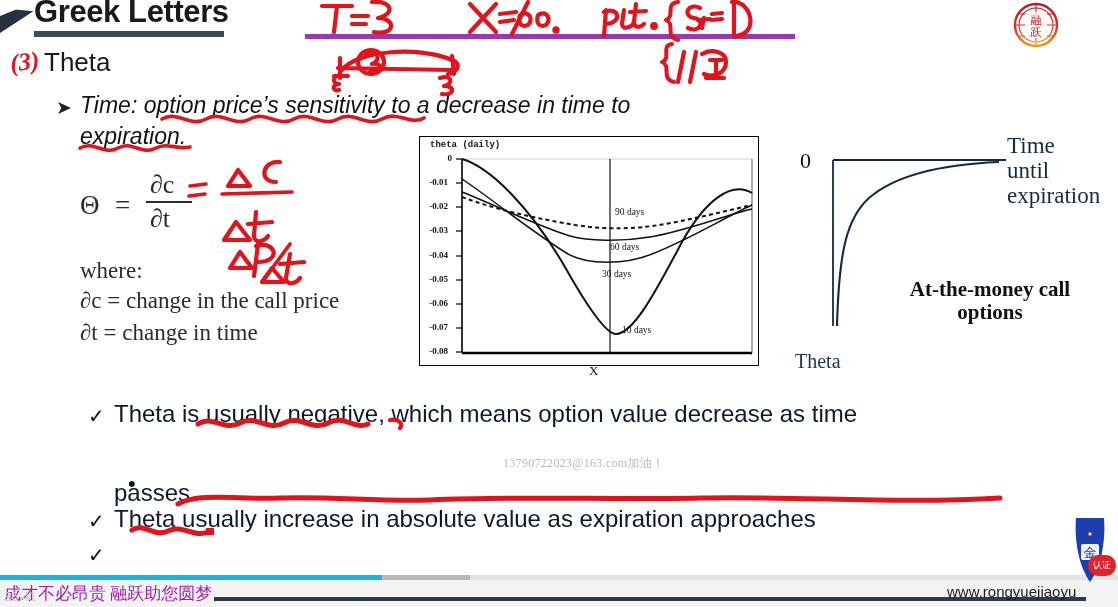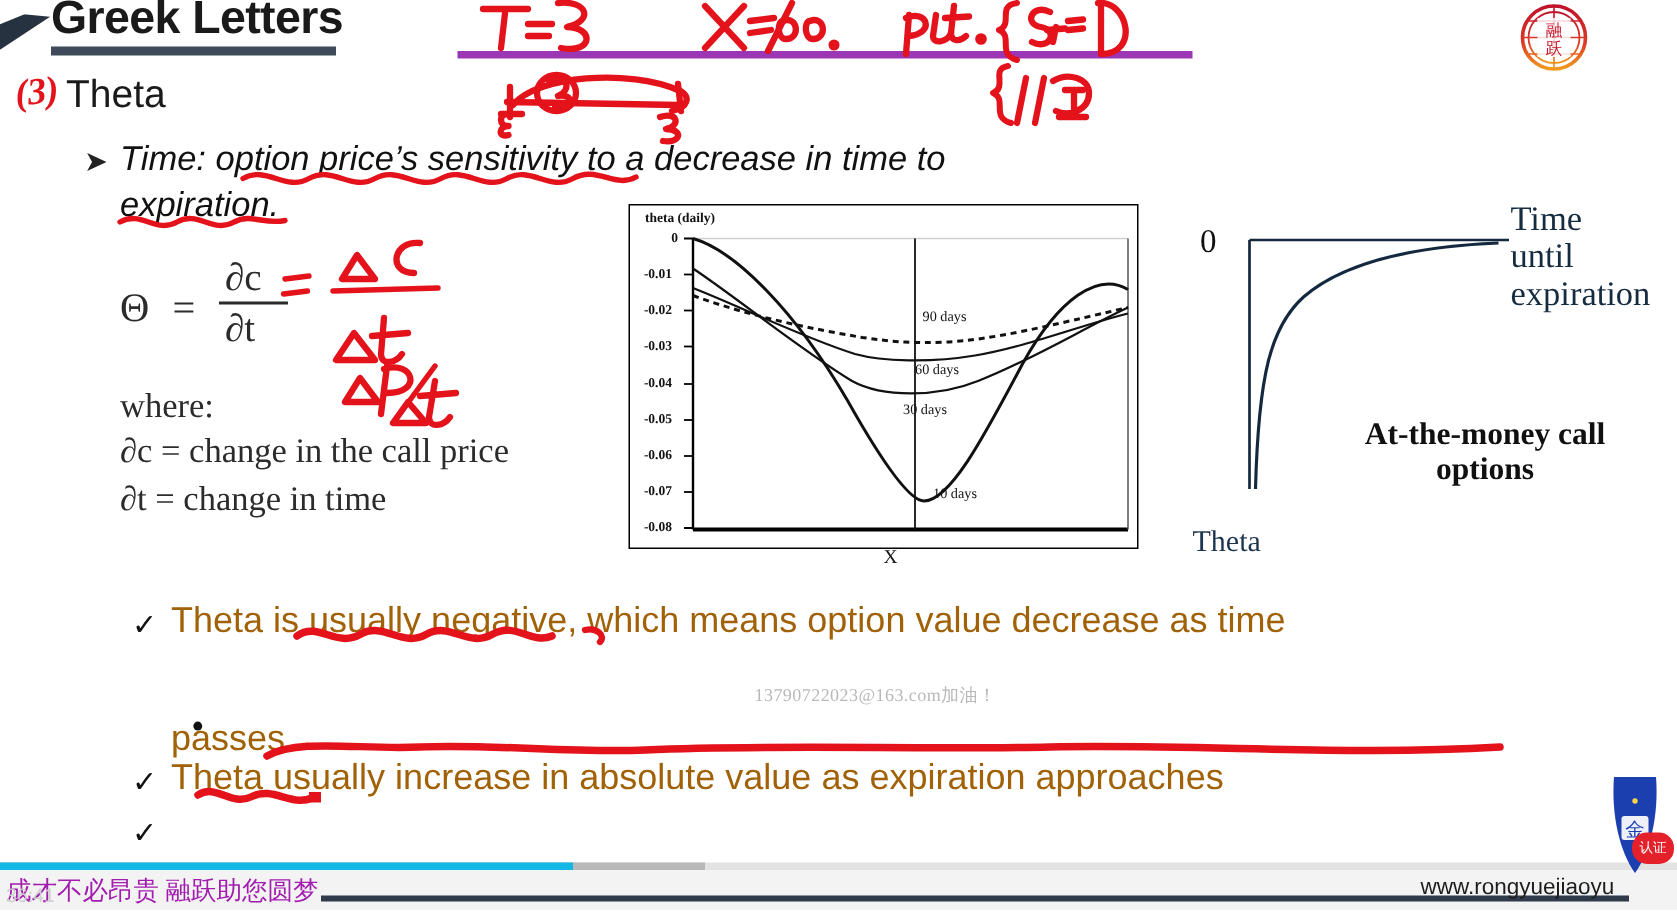--- a/index.html
+++ b/index.html
@@ -48,42 +48,42 @@
          font-family:"Liberation Serif",serif;}
   .wl1{position:absolute;left:80px;top:288px;font-size:23px;color:#2b2b2b;
        font-family:"Liberation Serif",serif;white-space:nowrap;}
   .wl2{position:absolute;left:80px;top:320px;font-size:23px;color:#2b2b2b;
        font-family:"Liberation Serif",serif;white-space:nowrap;}
 
   
   .chart-box{position:absolute;left:419px;top:136px;width:340px;height:230px;
              background:#ffffff;border:1px solid #000;box-sizing:border-box;}
   .chart-axis-title{position:absolute;left:10px;top:3px;font-size:9px;color:#111;
-                    font-family:Liberation Serif, serif;font-weight:bold;}
+                    font-family:Liberation Mono, monospace;font-weight:bold;}
   .chart-svg{position:absolute;left:0;top:0;}
   .ytick{position:absolute;font-size:9px;color:#111;text-align:right;width:30px;
          font-family:"Liberation Serif",serif;font-weight:bold;}
   .clab{position:absolute;font-size:9.5px;color:#111;font-family:"Liberation Serif",serif;}
   .xlab{position:absolute;left:589px;top:363px;font-size:13px;color:#111;
         font-family:"Liberation Serif",serif;}
 
   
   .rchart{position:absolute;left:795px;top:130px;width:300px;height:250px;}
   .r-zero{position:absolute;left:5px;top:18px;font-size:22px;color:#111;
           font-family:"Liberation Serif",serif;}
   .r-time{position:absolute;left:212px;top:4px;font-size:23px;color:#152b40;
           font-family:"Liberation Serif",serif;line-height:1.08;text-align:left;}
   .r-atm{position:absolute;left:105px;top:148px;font-size:21px;color:#101010;
          font-family:"Liberation Serif",serif;font-weight:bold;line-height:1.1;text-align:center;
          width:180px;}
   .r-theta{position:absolute;left:0px;top:220px;font-size:20px;color:#1d3550;
            font-family:"Liberation Serif",serif;}
 
   
-  .bb{position:absolute;font-size:24px;color:#a16207;font-family:"Liberation Sans",sans-serif;
+  .bb{position:absolute;font-size:24px;color:#0f172a;font-family:"Liberation Sans",sans-serif;
       white-space:nowrap;text-align:center;}
   .chk{position:absolute;font-size:20px;color:#111;}
   .dot{position:absolute;font-size:22px;color:#111;}
 
   
   .wm-mail{position:absolute;left:503px;top:455px;font-size:12px;color:#b9b9b9;
            font-family:"Liberation Serif",serif;letter-spacing:.3px;}
 
   
   .pbar-track{position:absolute;left:0px;top:575px;width:1118px;height:5px;background:#e3e3e3;}

